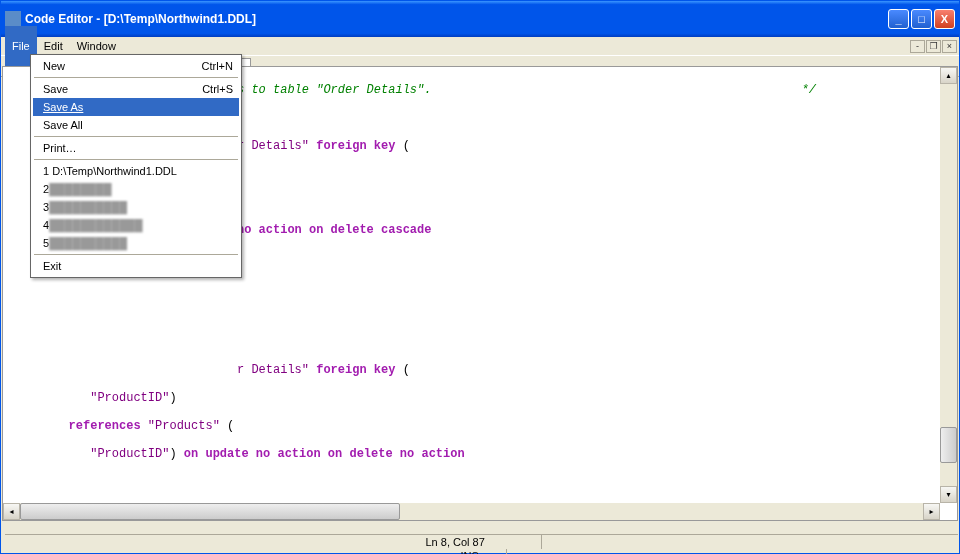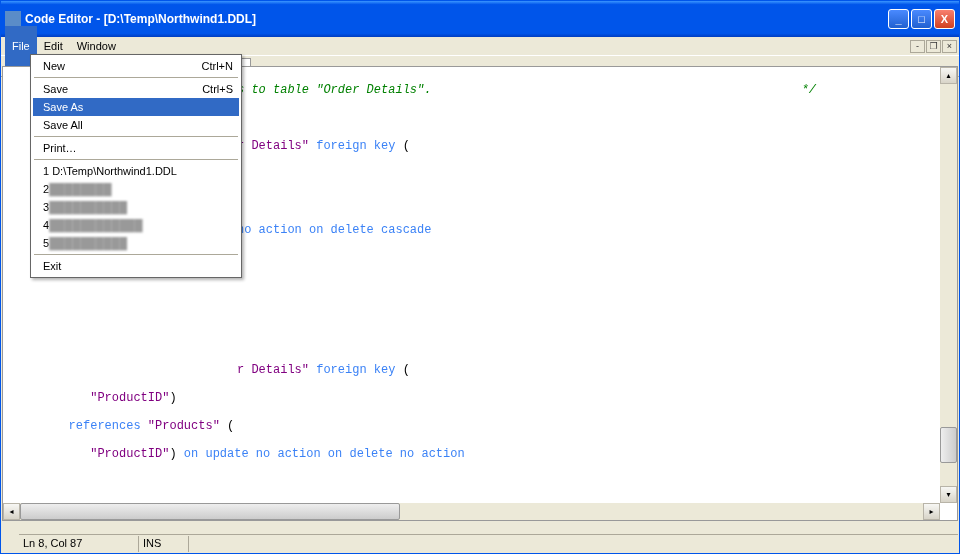--- a/index.html
+++ b/index.html
@@ -19,30 +19,30 @@
 .toolbar { height: 22px; background: #ece9d8; border-top: 1px solid #fff; border-bottom: 1px solid #aca899; display: flex; align-items: center; padding-left: 4px; gap: 4px; }
 .tool-icon { width: 16px; height: 16px; border: 1px solid #999; background: #fff; }
 .content { position: absolute; top: 65px; left: 1px; right: 1px; bottom: 32px; background: #fff; border: 1px solid #999; }
 .code-area { position: absolute; top: 0; left: 0; right: 17px; bottom: 17px; overflow: hidden; font-family: "Courier New", monospace; font-size: 12px; white-space: pre; padding: 2px 4px; }
 .vscroll { position: absolute; right: 0; top: 0; bottom: 17px; width: 17px; background: #ece9d8; }
 .vscroll-btn { width: 17px; height: 17px; background: linear-gradient(to bottom, #f7f7f4, #d8d4c8); border: 1px solid #b8b4a8; font-size: 8px; display: flex; align-items: center; justify-content: center; }
 .vscroll-thumb { position: absolute; right: 0; bottom: 40px; width: 17px; height: 36px; background: linear-gradient(to right, #eee, #ccc); border: 1px solid #999; border-radius: 2px; }
 .hscroll { position: absolute; left: 0; right: 17px; bottom: 0; height: 17px; background: #ece9d8; display: flex; }
 .hscroll-btn { width: 17px; height: 17px; background: linear-gradient(to bottom, #f7f7f4, #d8d4c8); border: 1px solid #b8b4a8; font-size: 8px; display: flex; align-items: center; justify-content: center; }
 .hscroll-thumb { width: 380px; height: 17px; background: linear-gradient(to bottom, #eee, #ccc); border: 1px solid #999; border-radius: 2px; }
-.statusbar { position: absolute; left: 18px; right: 1px; bottom: 1px; height: 18px; background: #ece9d8; display: flex; align-items: center; border-top: 1px solid #aca899; }
+.statusbar { position: absolute; left: 4px; right: 1px; bottom: 1px; height: 18px; background: #ece9d8; display: flex; align-items: center; border-top: 1px solid #aca899; flex-direction: column; }
 .status-panel { padding: 1px 4px; border-right: 1px solid #aca899; height: 16px; min-width: 50px; }
 .dropdown { position: absolute; top: 45px; left: 29px; width: 212px; background: #fff; border: 1px solid #666; box-shadow: 2px 2px 3px rgba(0,0,0,0.3); z-index: 100; padding: 2px; margin-top: 8px; }
 .dropdown-item { height: 18px; display: flex; align-items: center; padding-left: 10px; padding-right: 6px; }
-.dropdown-item.highlighted { background: #316ac5; color: #fff; }
+.dropdown-item.highlighted { background: #316ac5; color: #fff; text-decoration: underline; }
 .dropdown-item .shortcut { margin-left: auto; }
 .dropdown-sep { height: 1px; background: #aca899; margin: 2px 1px; }
 .c-green { color: #008000; font-style: italic; }
 .c-purple { color: #800080; }
-.c-blue { color: #3b82f6; font-weight: normal; }
+.c-blue { color: #a21caf; font-weight: bold; }
 .blurred { color: #999; filter: blur(1.2px); }
 </style>
 </head>
 <body>
 
 <div class="window">
   <div class="titlebar">
     <span class="titlebar-icon"></span>
     <span>Code Editor - [D:\Temp\Northwind1.DDL]</span>
     <div class="titlebar-controls">

